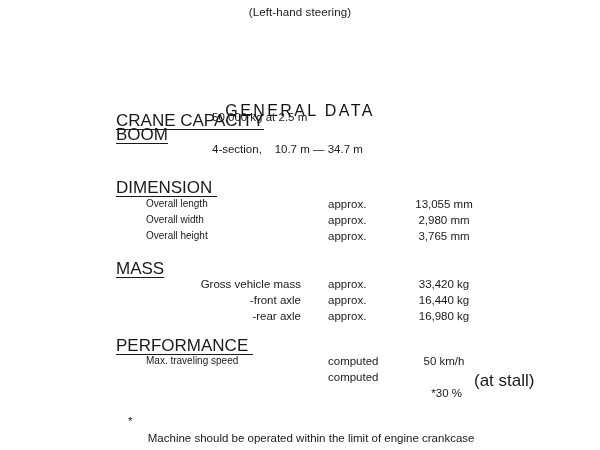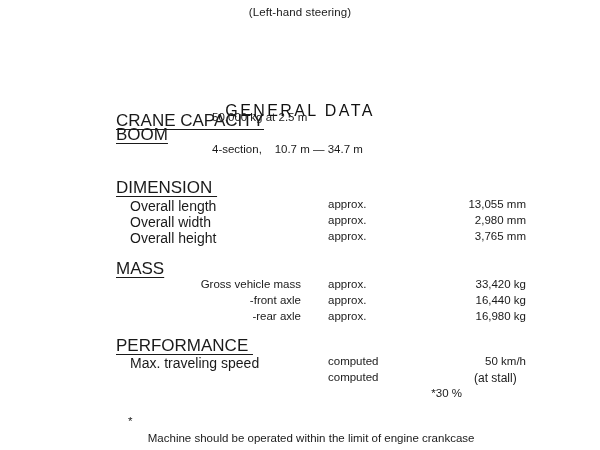--- a/index.html
+++ b/index.html
@@ -61,22 +61,22 @@
     font-size: 17px;
     text-decoration: underline;
     text-underline-offset: 2.5px;
     text-decoration-thickness: 1px;
     white-space: pre;
   }
 
   
   .lbl {
     position: absolute;
-    left: 14px;
-    font-size: 14px;
+    left: 30px;
+    font-size: 10px;
     white-space: pre;
   }
   .lbl-right {
     position: absolute;
     left: 30px;
     width: 155px;
     text-align: right;
     font-size: 11.5px;
     white-space: pre;
   }
@@ -85,40 +85,40 @@
   .mid {
     position: absolute;
     left: 212px;
     font-size: 11.5px;
     white-space: pre;
   }
 
   
   .val {
     position: absolute;
-    left: 246px;
+    left: 224px;
     width: 120px;
-    text-align: right;
+    text-align: center;
     font-size: 11.5px;
     white-space: pre;
     padding-left: 44px;
   }
 
   
   .val-free {
     position: absolute;
     left: 212px;
     font-size: 11.5px;
     white-space: pre;
   }
 
   .note-tail {
     position: absolute;
     left: 358px;
-    font-size: 12px;
+    font-size: 17px;
     white-space: pre;
   }
 
   .val-star {
     position: absolute;
     left: 226px;
     width: 120px;
     text-align: right;
     font-size: 11.5px;
     white-space: pre;

